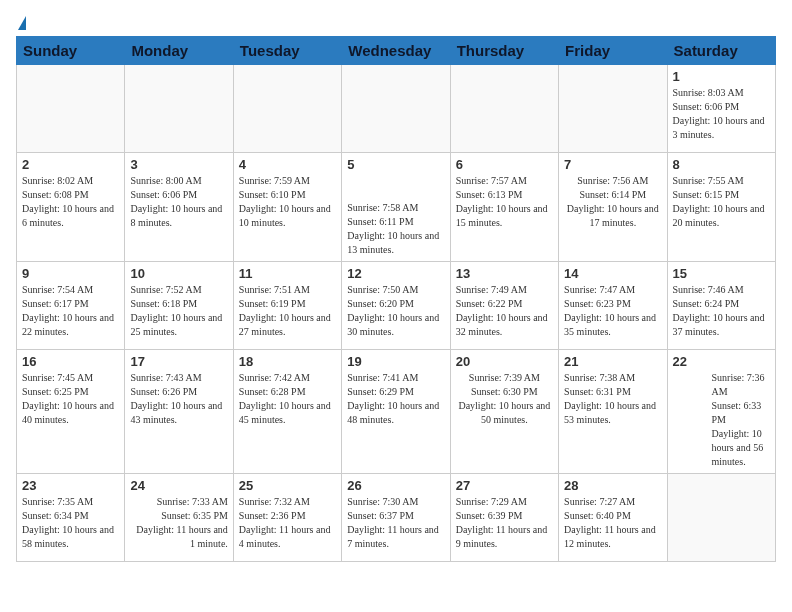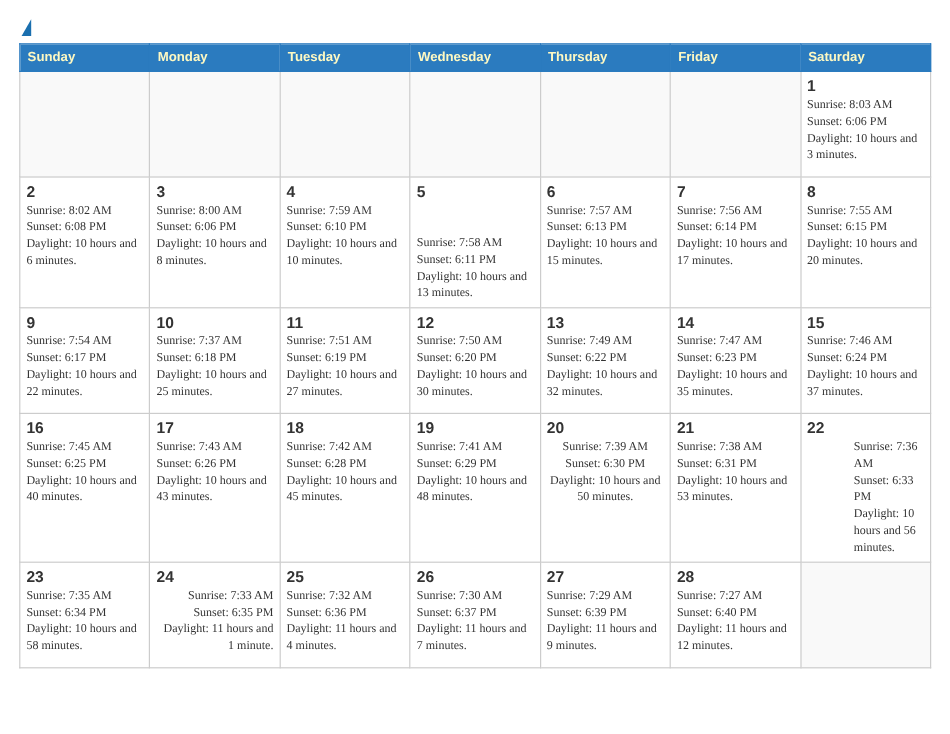--- a/index.html
+++ b/index.html
@@ -53,22 +53,22 @@
       font-size: 14px;
       color: #555;
     }
     .calendar {
       width: 100%;
       border-collapse: collapse;
       border: 1px solid #ccc;
     }
     .calendar th {
       background: #2b7bbf;
-      color: #fef9c3;
-      font-size: 11px;
+      color: #0f172a;
+      font-size: 15px;
       font-weight: bold;
       padding: 5px 6px;
       text-align: left;
       border: 1px solid #2b7bbf;
     }
     .calendar td {
       width: 14.28%;
       vertical-align: top;
       padding: 4px 5px;
       border: 1px solid #ccc;
@@ -164,41 +164,41 @@
 Daylight: 10 hours and 13 minutes.</div>
         </td>
         <td>
           <span class="day-num">6</span>
           <div class="day-info" style="white-space: pre-line;">Sunrise: 7:57 AM
 Sunset: 6:13 PM
 Daylight: 10 hours and 15 minutes.</div>
         </td>
         <td>
           <span class="day-num">7</span>
-          <div class="day-info" style="white-space: pre-line;">Sunrise: 7:56 AM
+          <div class="day-info" style="white-space: pre-line; text-align: center;">Sunrise: 7:56 AM
 Sunset: 6:14 PM
 Daylight: 10 hours and 17 minutes.</div>
         </td>
         <td>
           <span class="day-num">8</span>
           <div class="day-info" style="white-space: pre-line;">Sunrise: 7:55 AM
 Sunset: 6:15 PM
 Daylight: 10 hours and 20 minutes.</div>
         </td>
       </tr>
       <tr>
         <td>
           <span class="day-num">9</span>
           <div class="day-info" style="white-space: pre-line;">Sunrise: 7:54 AM
 Sunset: 6:17 PM
 Daylight: 10 hours and 22 minutes.</div>
         </td>
         <td>
           <span class="day-num">10</span>
-          <div class="day-info" style="white-space: pre-line;">Sunrise: 7:37 AM
+          <div class="day-info" style="white-space: pre-line;">Sunrise: 7:52 AM
 Sunset: 6:18 PM
 Daylight: 10 hours and 25 minutes.</div>
         </td>
         <td>
           <span class="day-num">11</span>
           <div class="day-info" style="white-space: pre-line;">Sunrise: 7:51 AM
 Sunset: 6:19 PM
 Daylight: 10 hours and 27 minutes.</div>
         </td>
         <td>
@@ -279,21 +279,21 @@
         </td>
         <td>
           <span class="day-num">24</span>
           <div class="day-info" style="white-space: pre-line; text-align: right;">Sunrise: 7:33 AM
 Sunset: 6:35 PM
 Daylight: 11 hours and 1 minute.</div>
         </td>
         <td>
           <span class="day-num">25</span>
           <div class="day-info" style="white-space: pre-line;">Sunrise: 7:32 AM
-Sunset: 6:36 PM
+Sunset: 2:36 PM
 Daylight: 11 hours and 4 minutes.</div>
         </td>
         <td>
           <span class="day-num">26</span>
           <div class="day-info" style="white-space: pre-line;">Sunrise: 7:30 AM
 Sunset: 6:37 PM
 Daylight: 11 hours and 7 minutes.</div>
         </td>
         <td>
           <span class="day-num">27</span>

